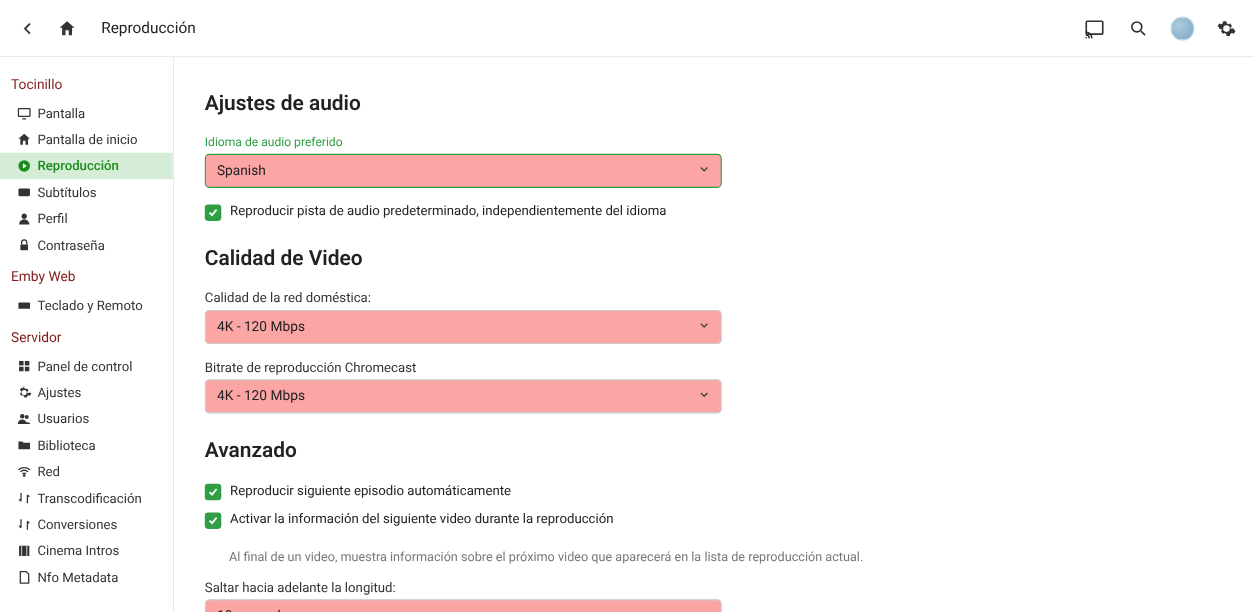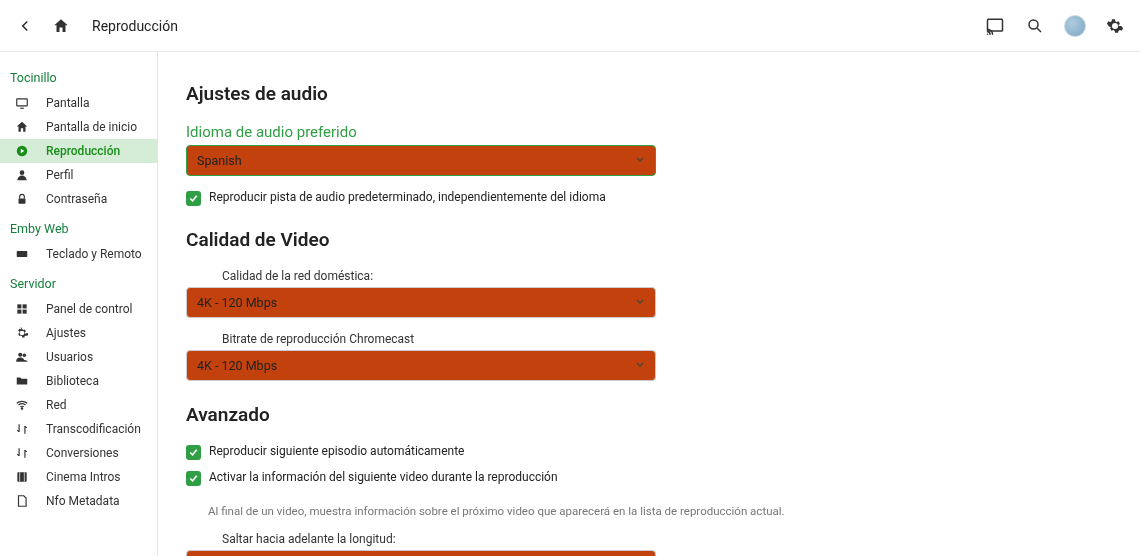--- a/index.html
+++ b/index.html
@@ -7,33 +7,33 @@
 .topbar { height: 52px; display: flex; align-items: center; padding: 0 14px; border-bottom: 1px solid #eaeaea; }
 .topbar .left { display: flex; align-items: center; gap: 14px; }
 .topbar .title { font-size: 14px; margin-left: 6px; }
 .topbar .right { margin-left: auto; display: flex; align-items: center; gap: 18px; }
 .icon-btn { width: 22px; height: 22px; display: inline-flex; align-items: center; justify-content: center; cursor: pointer; color: #333; }
 .avatar { width: 22px; height: 22px; border-radius: 50%; background: radial-gradient(circle at 35% 35%, #aecce0, #7aa6c4); border:1px solid #c8d8e4; }
 .main { display: flex; height: 504px; }
 .sidebar { width: 158px; border-right: 1px solid #e4e4e4; overflow-y: auto; padding: 8px 0 20px 0; background:#fff; }
 .sidebar::-webkit-scrollbar { width:6px; }
 .sidebar::-webkit-scrollbar-thumb { background:#ccc; border-radius:3px; }
-.group-title { font-size: 12.5px; color: #15803d; padding: 10px 10px 6px 10px; font-weight: 400; }
-.nav-item { display: flex; align-items: center; gap: 16px; padding: 5px 10px 5px 14px; font-size: 12px; color: #333; cursor: pointer; }
+.group-title { font-size: 12.5px; color: #7f1d1d; padding: 10px 10px 6px 10px; font-weight: 400; }
+.nav-item { display: flex; align-items: center; gap: 4px; padding: 5px 10px 5px 14px; font-size: 12px; color: #333; cursor: pointer; }
 .nav-item .nav-icon { width: 16px; display:inline-flex; justify-content:center; color:#333; }
 .nav-item.active { background: #d5edd7; color: #1a8d1a; font-weight: 500; }
 .nav-item.active .nav-icon { color: #1a8d1a; }
 .content { flex: 1; overflow-y: auto; padding: 20px 0 30px 28px; }
 .content::-webkit-scrollbar{width:8px;} .content::-webkit-scrollbar-thumb{background:#ddd;border-radius:4px;}
 .section-h { font-size: 19px; font-weight: 600; margin: 10px 0 18px 0; }
-.green-label { font-size: 15px; color: #2f9e44; margin-bottom: 4px; }
-.field-label { font-size: 12px; color: #333; margin-bottom: 4px; margin-left: 36px; }
+.green-label { font-size: 11px; color: #2f9e44; margin-bottom: 4px; }
+.field-label { font-size: 12px; color: #333; margin-bottom: 4px; }
 .help-text { font-size: 11.5px; color: #777; margin-top: 3px; margin-left: 22px; }
 .select-wrap { position: relative; width: 470px; margin-bottom: 14px; }
-.select-box { width: 100%; border: 1px solid #ccc; border-radius: 4px; padding: 7px 30px 7px 10px; font-size: 12.5px; background: #c2410c; cursor:pointer; }
+.select-box { width: 100%; border: 1px solid #ccc; border-radius: 4px; padding: 7px 30px 7px 10px; font-size: 12.5px; background: #fca5a5; cursor:pointer; }
 .select-box.green { border-color: #2f9e44; }
 .chev { position: absolute; right: 10px; top: 50%; transform: translateY(-50%); pointer-events:none; color:#444; }
 .check-row { display: flex; align-items: flex-start; gap: 8px; margin-bottom: 10px; font-size: 12px; }
 .chk { width: 15px; height: 15px; border-radius: 3px; background: #2f9e44; display:inline-flex; align-items:center; justify-content:center; flex-shrink:0; margin-top:1px; cursor:pointer; }
 .chk svg { stroke: #fff; }
 .block { margin-bottom: 22px; }
 </style>
 </head>
 <body>
 
@@ -98,20 +98,28 @@
           <svg width="14" height="14" viewBox="0 0 24 24" fill="#1a8d1a">
             <circle cx="12" cy="12" r="9"></circle>
             <path d="M10 8l6 4-6 4z" fill="#fff"></path>
           </svg>
         </span>
         <span>Reproducción</span>
       </div>
       <div class="nav-item">
         <span class="nav-icon">
           <svg width="14" height="14" viewBox="0 0 24 24" fill="#333">
+            <rect x="3" y="6" width="18" height="12" rx="2"></rect>
+          </svg>
+        </span>
+        <span>Subtítulos</span>
+      </div>
+      <div class="nav-item">
+        <span class="nav-icon">
+          <svg width="14" height="14" viewBox="0 0 24 24" fill="#333">
             <circle cx="12" cy="8" r="4"></circle>
             <path d="M4 21a8 8 0 0116 0z"></path>
           </svg>
         </span>
         <span>Perfil</span>
       </div>
       <div class="nav-item">
         <span class="nav-icon">
           <svg width="14" height="14" viewBox="0 0 24 24" fill="#333">
             <rect x="6" y="11" width="12" height="9" rx="1"></rect>

